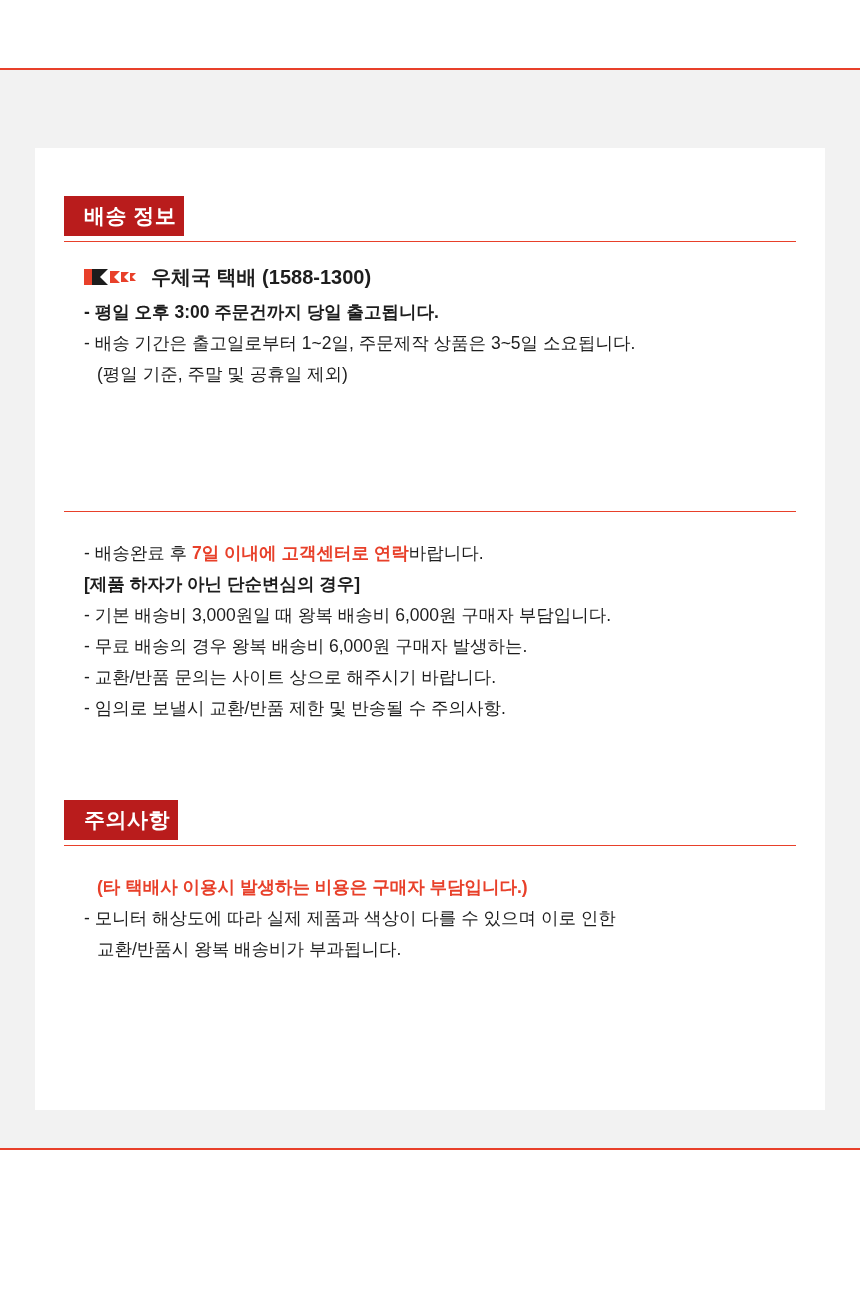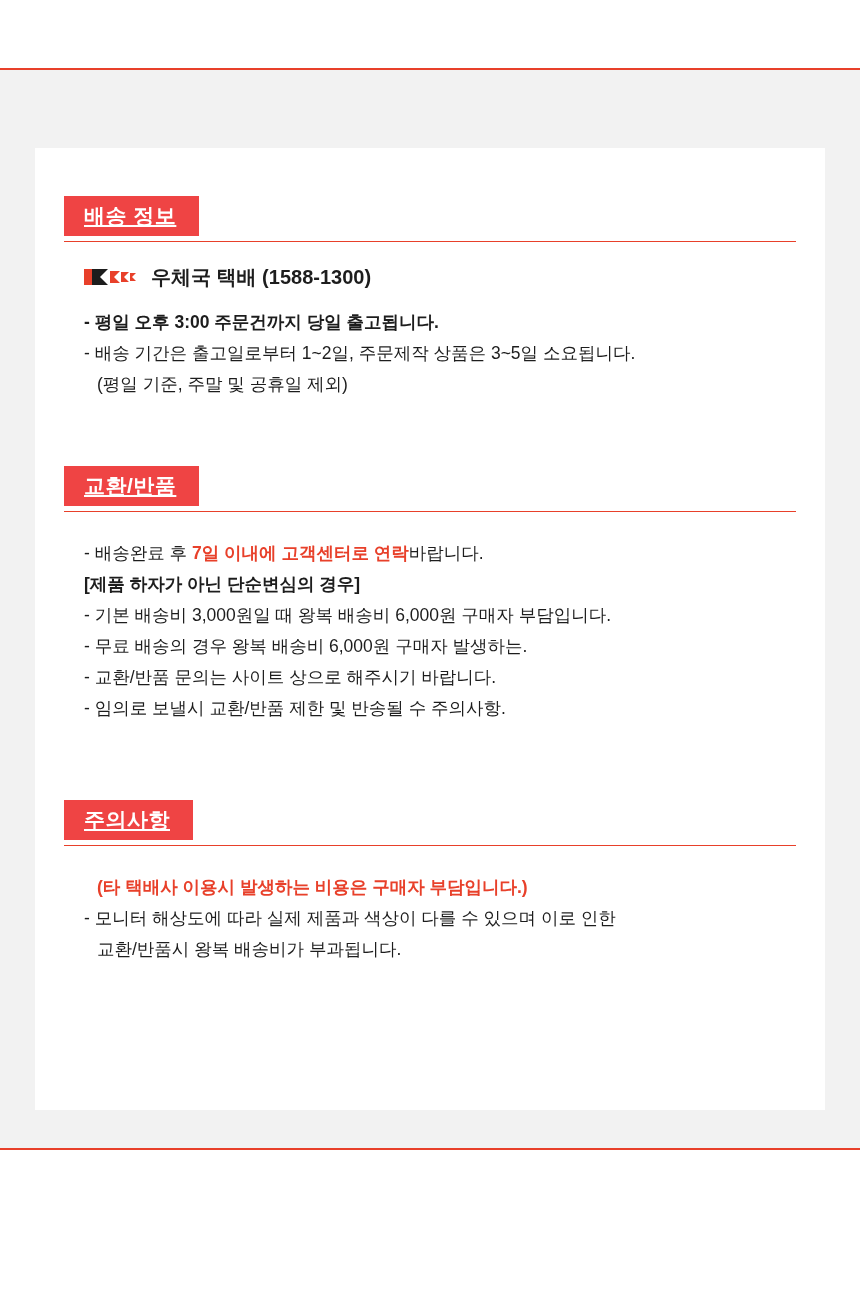--- a/index.html
+++ b/index.html
@@ -74,31 +74,30 @@
 
   
   .heading-row {
     position: relative;
     height: 46px;
   }
   .heading-tag {
     position: absolute;
     left: 29px;
     top: 0;
-    background: #ef4444;
+    background: #b91c1c;
     color: #ffffff;
     font-size: 21px;
     font-weight: bold;
     letter-spacing: 0.5px;
-    padding: 9px 23px 10px 20px;
+    padding: 9px 8px 10px 20px;
     line-height: 1;
     box-sizing: border-box;
     white-space: nowrap;
     z-index: 2;
-    text-decoration: underline;
   }
   .heading-underline {
     position: absolute;
     left: 29px;
     top: 45px;
     width: 732px;
     height: 1px;
     background: #e8402a;
   }
 
@@ -129,21 +128,21 @@
   .line.red-line {
     color: #e8402a;
     font-weight: bold;
   }
 
   
   .courier-row {
     display: flex;
     align-items: center;
     height: 34px;
-    margin-bottom: 13px;
+    margin-bottom: 3px;
   }
   .post-logo {
     width: 56px;
     height: 20px;
     margin-right: 11px;
     display: block;
   }
   .courier-name {
     font-size: 20px;
     font-weight: bold;
@@ -178,21 +177,20 @@
           <span class="courier-name">우체국 택배 (1588-1300)</span>
         </div>
         <div class="line bold">- 평일 오후 3:00 주문건까지 당일 출고됩니다.</div>
         <div class="line">- 배송 기간은 출고일로부터 1~2일, 주문제작 상품은 3~5일 소요됩니다.</div>
         <div class="line indent">(평일 기준, 주말 및 공휴일 제외)</div>
       </div>
     </div>
 
     <div class="section" style="top: 318px;">
       <div class="heading-row">
-        <div class="heading-tag">교환/반품</div>
         <div class="heading-underline"></div>
       </div>
       <div class="body-block" style="top: 72px;">
         <div class="line"><span>- 배송완료 후 </span><span class="red">7일 이내에 고객센터로 연락</span><span>바랍니다.</span></div>
         <div class="line bold">[제품 하자가 아닌 단순변심의 경우]</div>
         <div class="line">- 기본 배송비 3,000원일 때 왕복 배송비 6,000원 구매자 부담입니다.</div>
         <div class="line">- 무료 배송의 경우 왕복 배송비 6,000원 구매자 발생하는.</div>
         <div class="line">- 교환/반품 문의는 사이트 상으로 해주시기 바랍니다.</div>
         <div class="line">- 임의로 보낼시 교환/반품 제한 및 반송될 수 주의사항.</div>
       </div>

